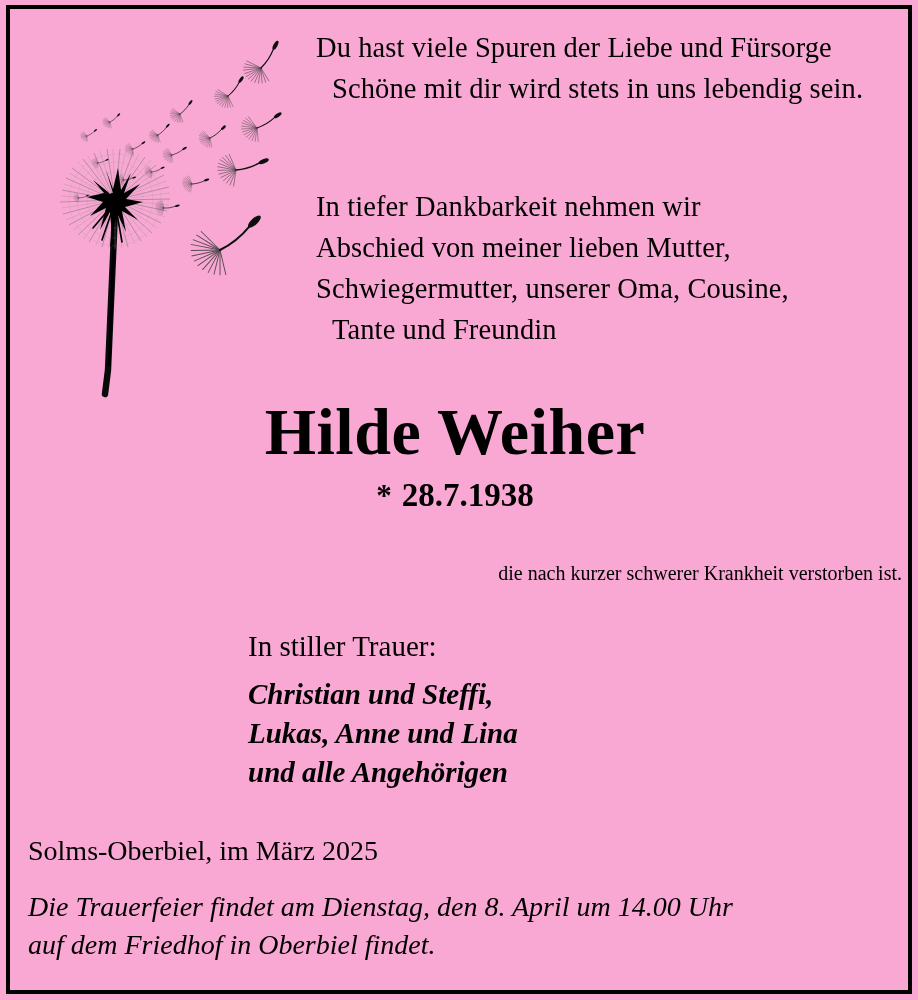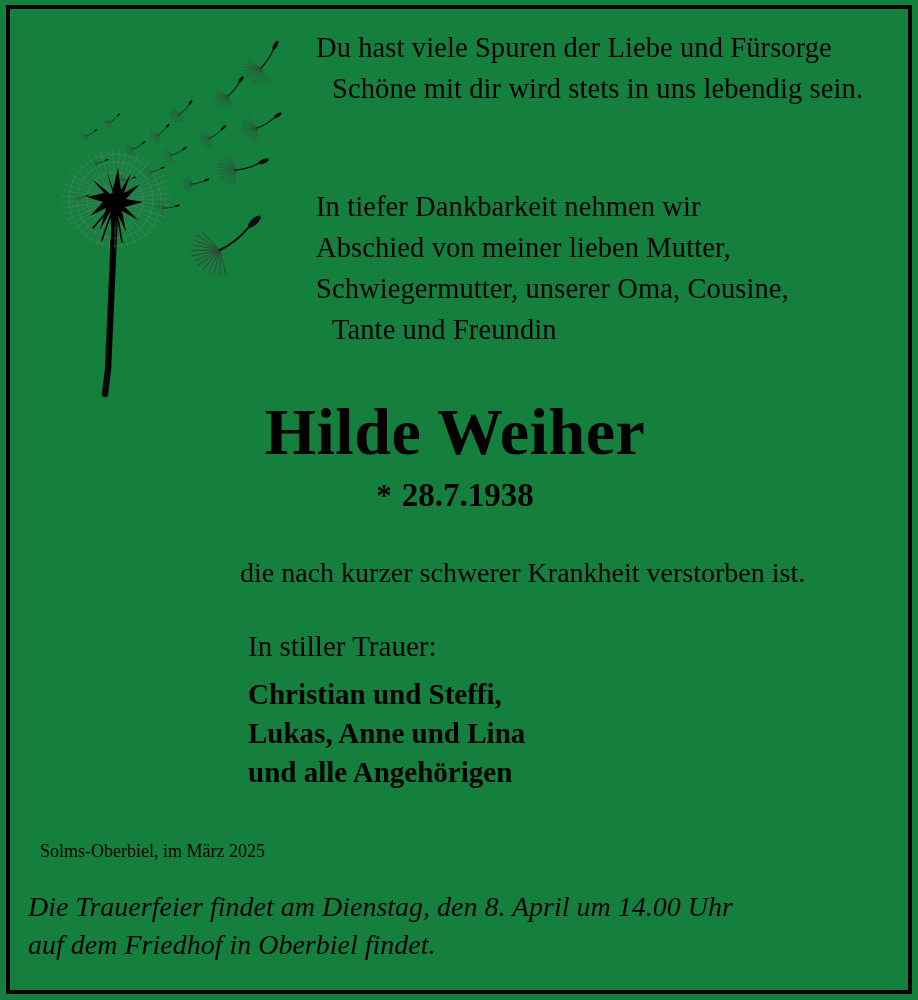--- a/index.html
+++ b/index.html
@@ -16,21 +16,21 @@
     color: #000000;
   }
 
   
   #notice {
     position: absolute;
     left: 0;
     top: 0;
     width: 918px;
     height: 1000px;
-    background: #15803d;
+    background: #f9a8d4;
     box-sizing: border-box;
   }
   #frame-border {
     position: absolute;
     left: 6px;
     top: 5px;
     width: 906px;
     height: 989px;
     border: 4px solid #000000;
     box-sizing: border-box;
@@ -77,64 +77,63 @@
     line-height: 72px;
     letter-spacing: 0.5px;
   }
   #dates-row {
     margin-top: 9px;
     font-size: 33px;
     font-weight: bold;
     line-height: 36px;
     display: flex;
     justify-content: center;
-    align-items: center;
+    align-items: flex-start;
     gap: 56px;
-    flex-direction: column;
   }
   .date-item { white-space: nowrap; }
   .date-symbol { margin-right: 10px; }
   .date-symbol.birth { font-size: 31px; }
   .date-symbol.death { font-size: 31px; }
 
   
   #passing-line {
     position: absolute;
-    left: 240px;
+    left: 252px;
     top: 556px;
     width: 650px;
-    font-size: 28px;
+    font-size: 20px;
     line-height: 34px;
-    text-align: left;
+    text-align: right;
   }
   #mourning-intro {
     position: absolute;
     left: 248px;
     top: 628px;
     font-size: 29px;
     line-height: 36px;
   }
   #mourners {
     position: absolute;
     left: 248px;
     top: 675px;
     font-size: 29px;
     font-weight: bold;
     line-height: 39px;
+    font-style: italic;
   }
   #mourners div { white-space: nowrap; }
 
   
   #place-date {
     position: absolute;
     left: 28px;
     top: 833px;
-    font-size: 18px;
+    font-size: 28px;
     line-height: 36px;
-    margin-left: 12px;
   }
   #ceremony {
     position: absolute;
     left: 28px;
     top: 888px;
     width: 866px;
     font-size: 28px;
     line-height: 38px;
     text-align: left;
   }

